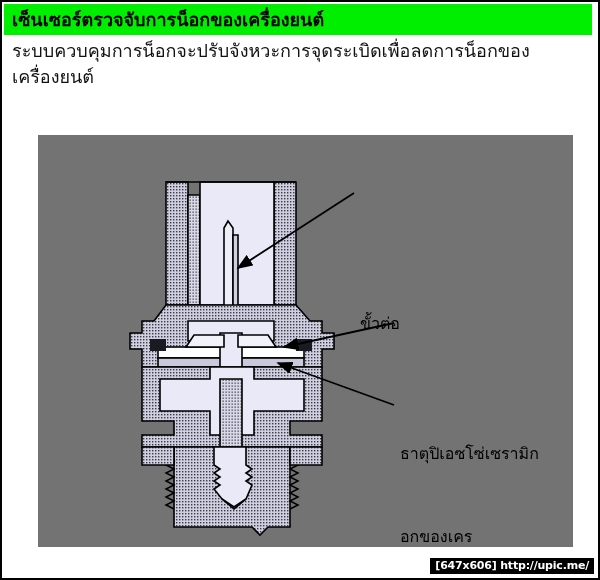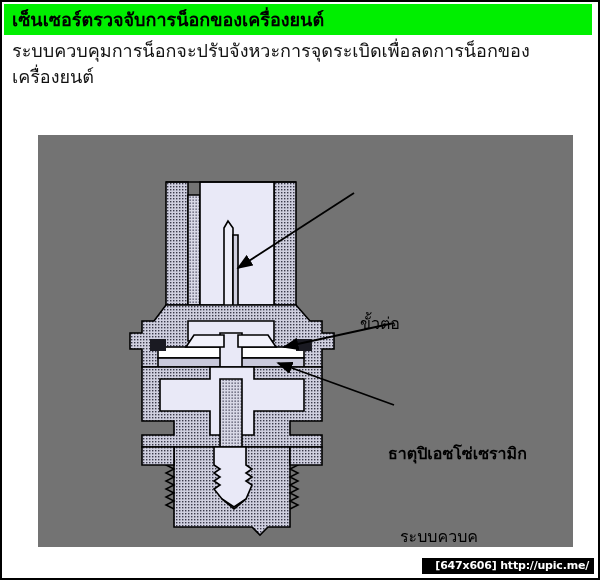--- a/index.html
+++ b/index.html
@@ -66,32 +66,32 @@
 
   
   .diagram-label {
     position: absolute;
     font-size: 16px;
     color: #000000;
     white-space: nowrap;
     line-height: 1;
   }
   #label-terminal  { left: 322px; top: 181px; }
-  #label-piezo     { left: 350px; top: 311px; font-weight: bold; }
+  #label-piezo     { left: 362px; top: 311px; }
   #label-diaphragm { left: 362px; top: 394px; }
 
   
   #watermark {
     position: absolute;
     right: 4px; bottom: 4px;
     background: #000000;
     color: #ffffff;
     font-size: 11px;
     font-weight: bold;
-    padding: 2px 5px 3px 13px;
+    padding: 2px 5px 3px 5px;
     letter-spacing: -0.2px;
     line-height: 1;
     white-space: nowrap;
   }
 </style>
 </head>
 <body>
 
 <div id="page">
 
@@ -187,18 +187,18 @@
         <line x1="316" y1="58" x2="200" y2="133" marker-end="url(#arrowhead)"></line>
         <line x1="356" y1="188" x2="246" y2="212" marker-end="url(#arrowhead)"></line>
         <line x1="356" y1="270" x2="240" y2="228" marker-end="url(#arrowhead)"></line>
       </g>
     </svg>
 
     <div class="diagram-label" id="label-terminal">ขั้วต่อ</div>
 
     <div class="diagram-label" id="label-piezo">ธาตุปิเอซโซ่เซรามิก</div>
 
-    <div class="diagram-label" id="label-diaphragm">ระบบควบค</div>
+    <div class="diagram-label" id="label-diaphragm">อกของเคร</div>
   </div>
 
   <div id="watermark">[647x606] http://upic.me/</div>
 
 </div>
 
 </body></html>

